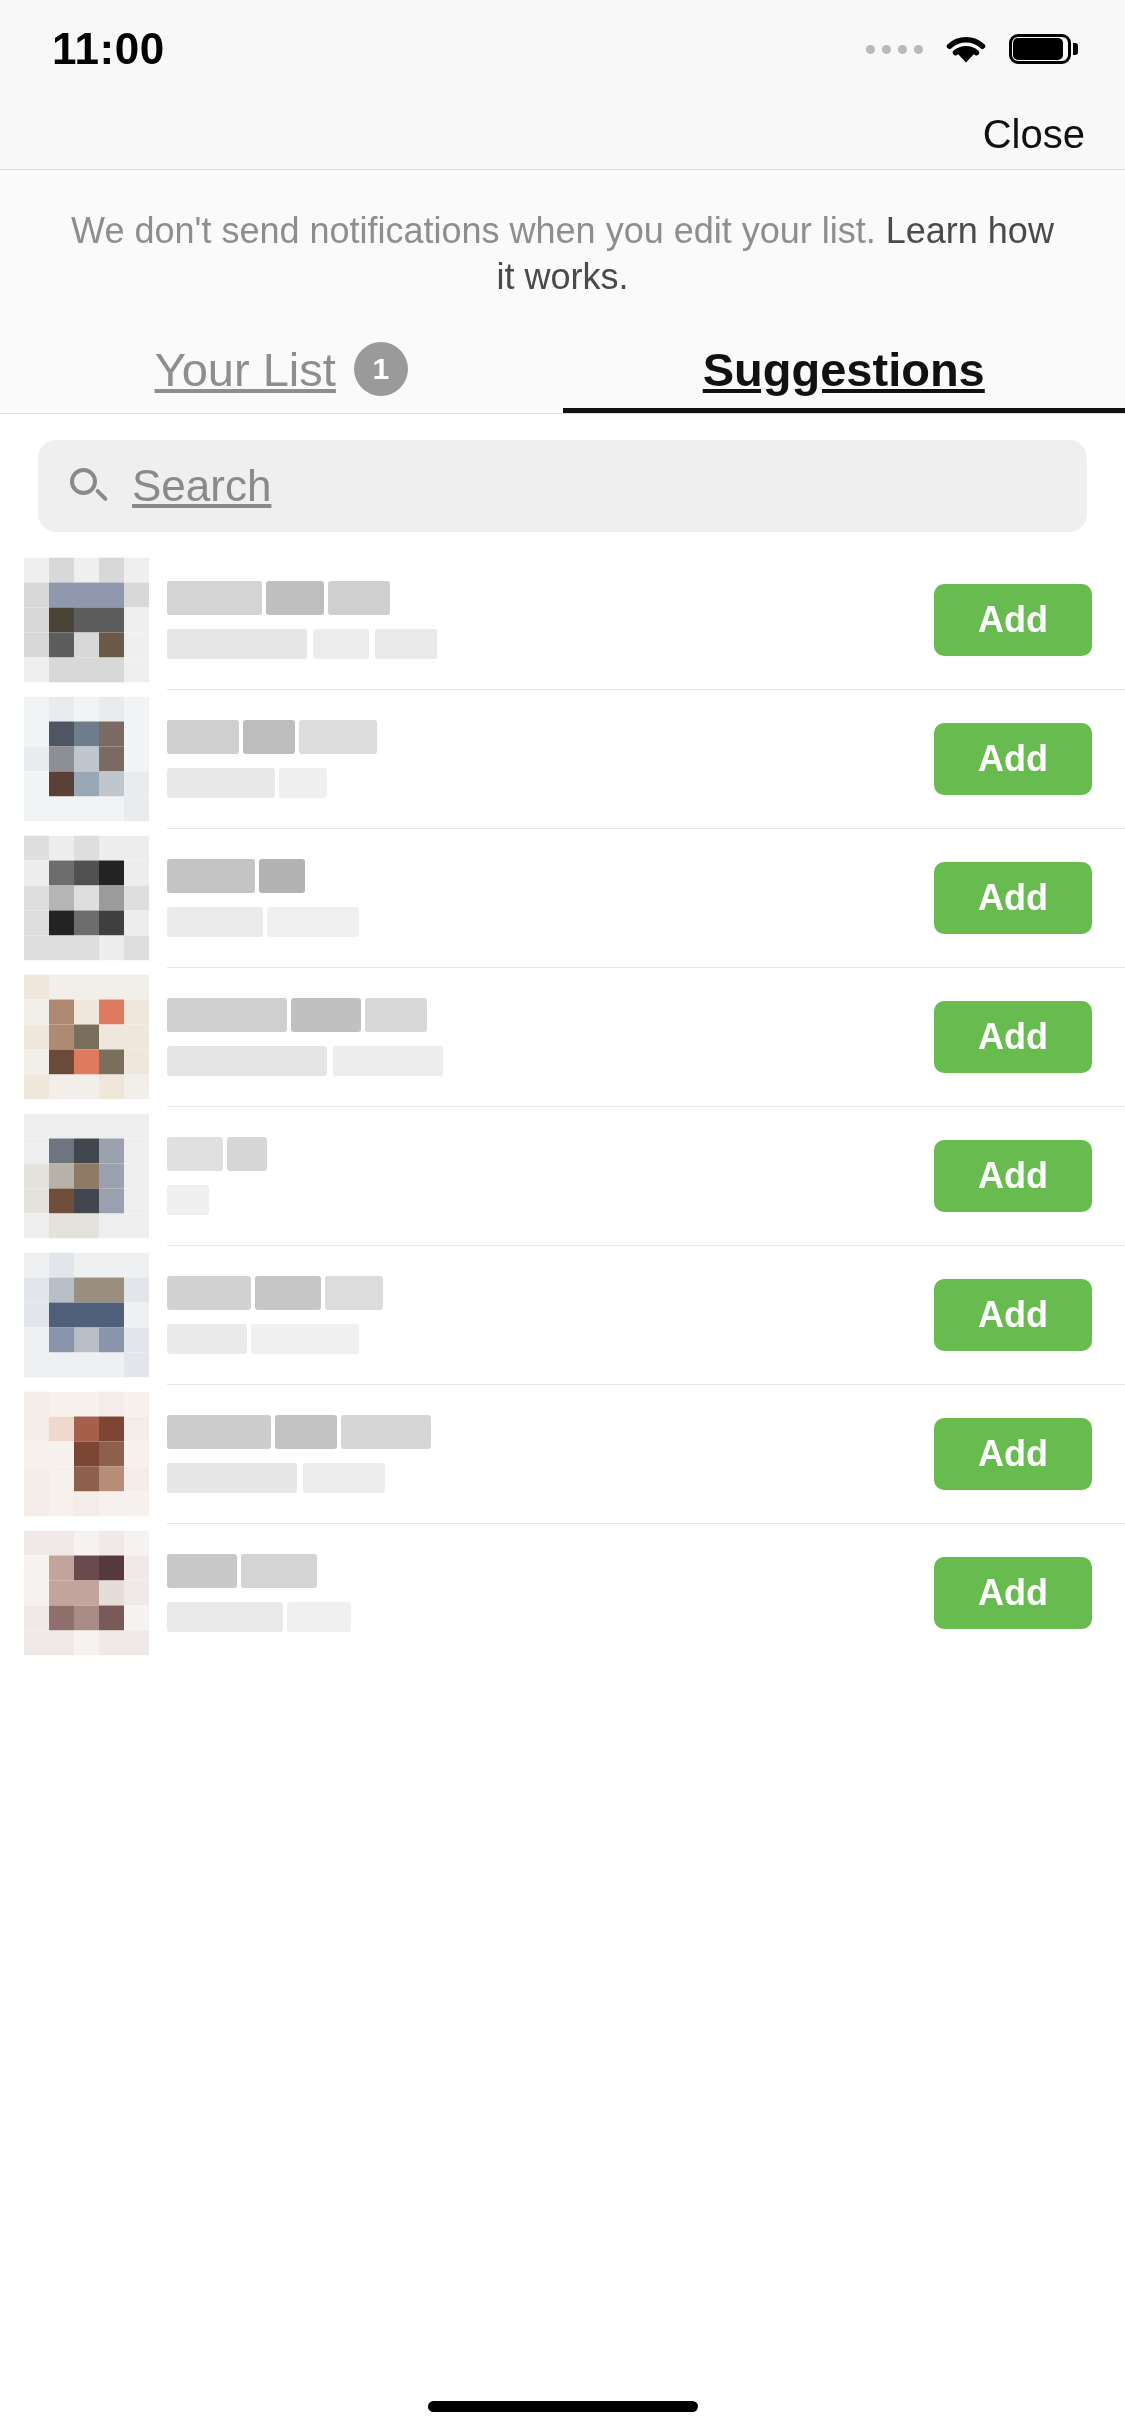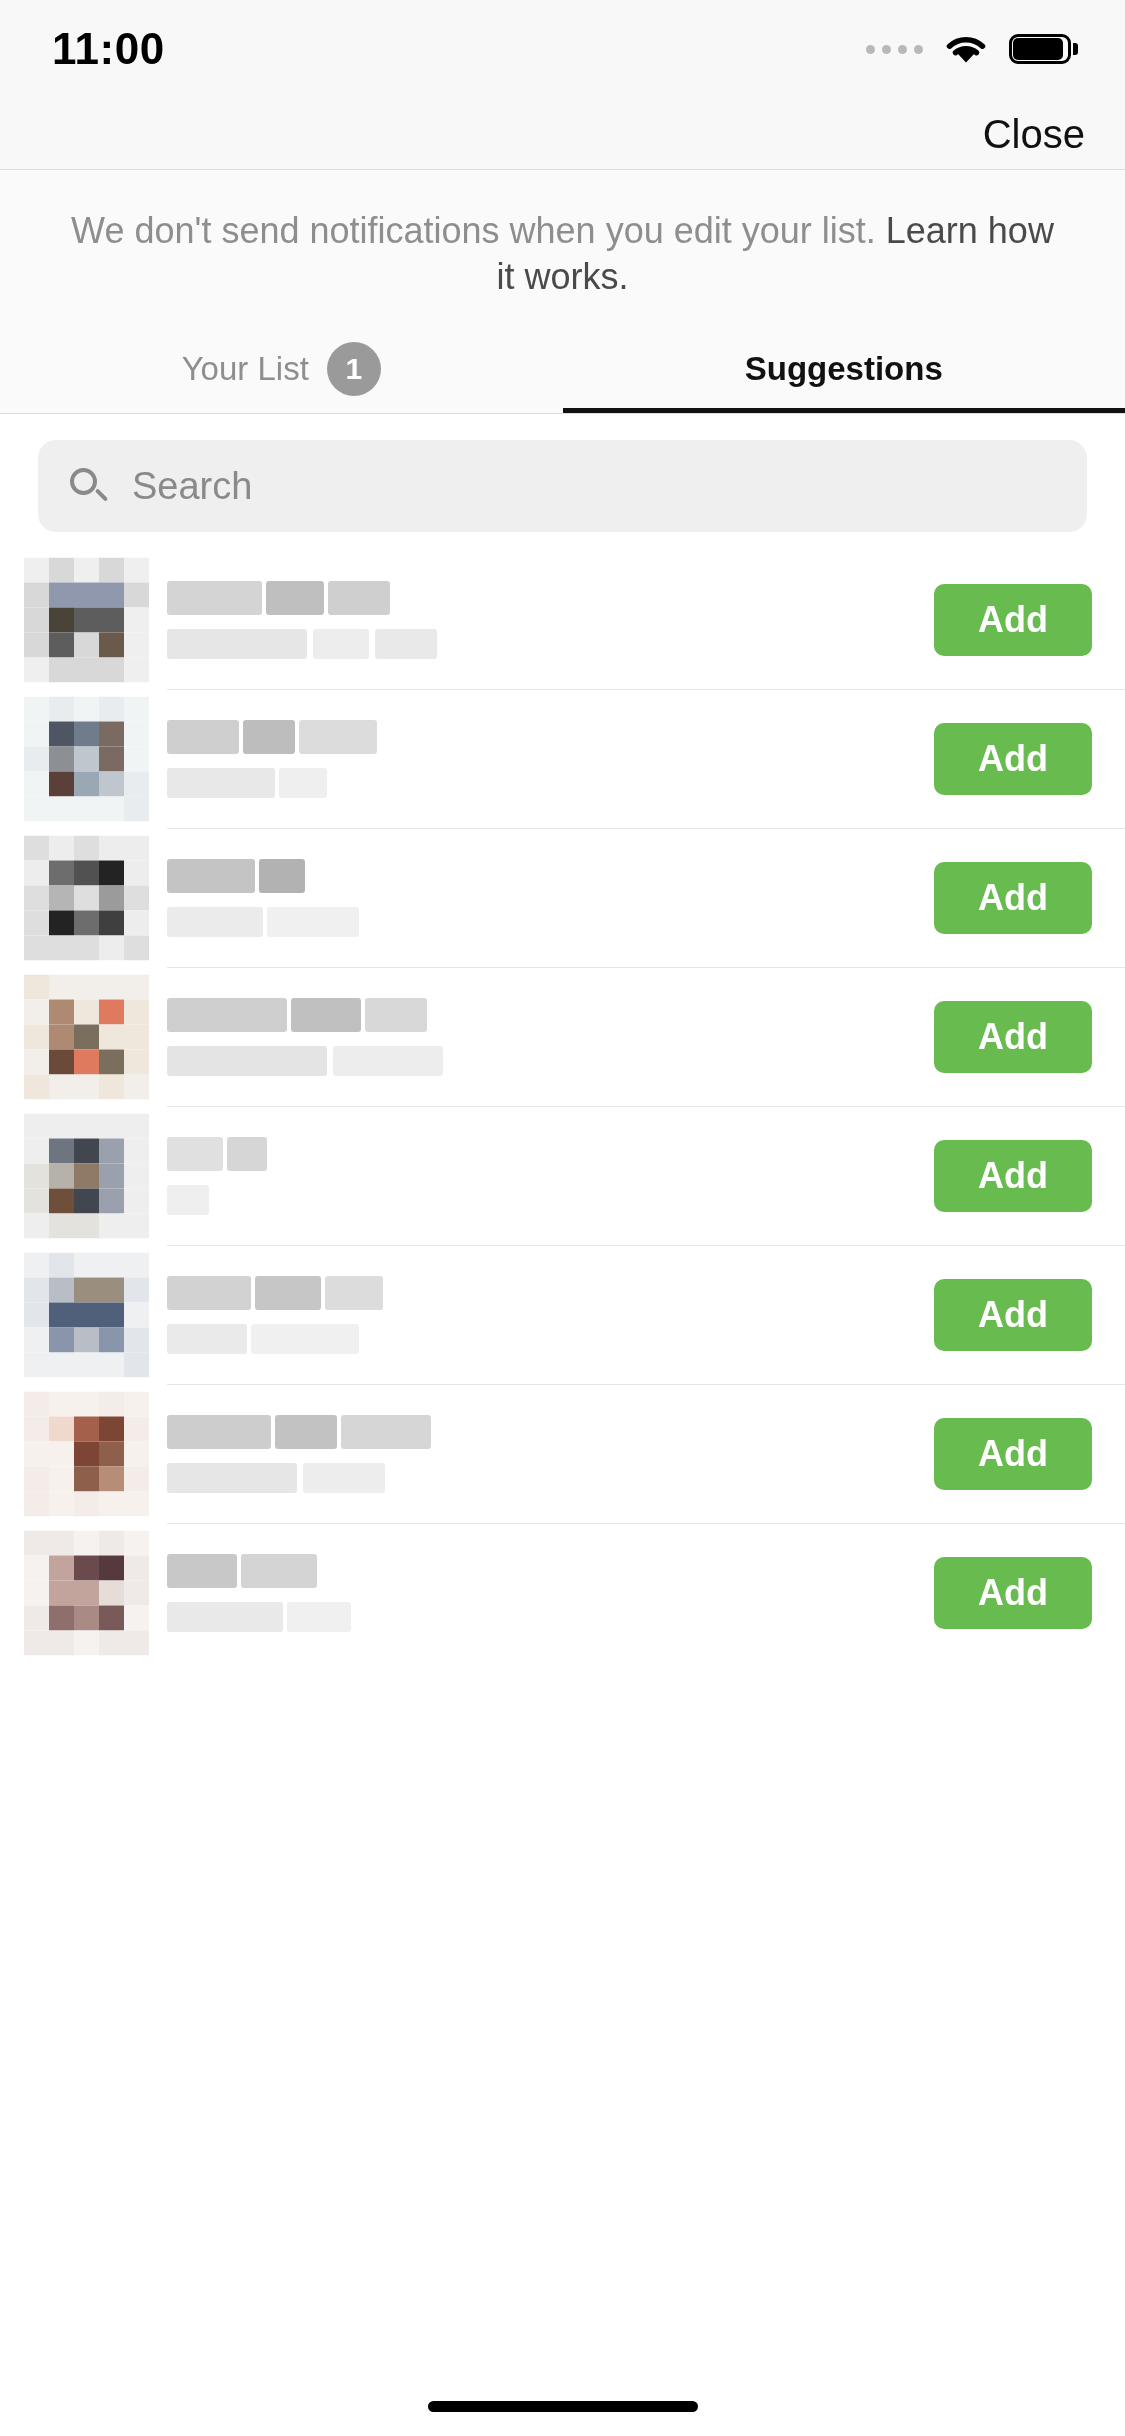--- a/index.html
+++ b/index.html
@@ -46,21 +46,21 @@
   }
   .notice p { font-size:36px; line-height:1.27; color:#8e8e8e; }
   .notice .link { color:#4a4a4a; font-weight:400; }
 
   
   .tabs { display:flex; background:#fafafa; height:88px; }
   .tab {
     flex:1; display:flex; align-items:center; justify-content:center;
     gap:18px; position:relative;
   }
-  .tab-label { font-size:33px; color:#8e8e8e; }
+  .tab-label { font-size:47px; color:#8e8e8e;text-decoration:underline; }
   .tab.active .tab-label { color:#111; font-weight:700; }
   .tab-badge {
     min-width:54px; height:54px; border-radius:27px; background:#9a9a9a;
     color:#fff; font-size:30px; font-weight:600;
     display:flex; align-items:center; justify-content:center; padding:0 14px;
   }
   .tab.active::after {
     content:""; position:absolute; left:0; right:0; bottom:0;
     height:5px; background:#111;
   }
@@ -74,21 +74,21 @@
   }
   .search-icon { width:40px; height:40px; position:relative; flex:0 0 auto; }
   .search-icon .ring {
     position:absolute; left:2px; top:2px; width:27px; height:27px;
     border:4px solid #8a8a8a; border-radius:50%;
   }
   .search-icon .handle {
     position:absolute; left:26px; top:27px; width:15px; height:4px;
     background:#8a8a8a; border-radius:3px; transform:rotate(45deg);
   }
-  .search-ph { font-size:38px; color:#8a8a8a; }
+  .search-ph { font-size:44px; color:#8a8a8a;text-decoration:underline; }
 
   
   .list { background:#fff; }
   .row { position:relative; height:139px; display:flex; align-items:center; padding:0 0 0 0; }
   .row + .row .divider {
     position:absolute; left:167px; right:0; top:0; height:1px; background:#e6e6e6;
   }
   .avatar {
     position:absolute; left:24px; top:50%; transform:translateY(-50%);
     width:125px; height:125px; border-radius:0;

